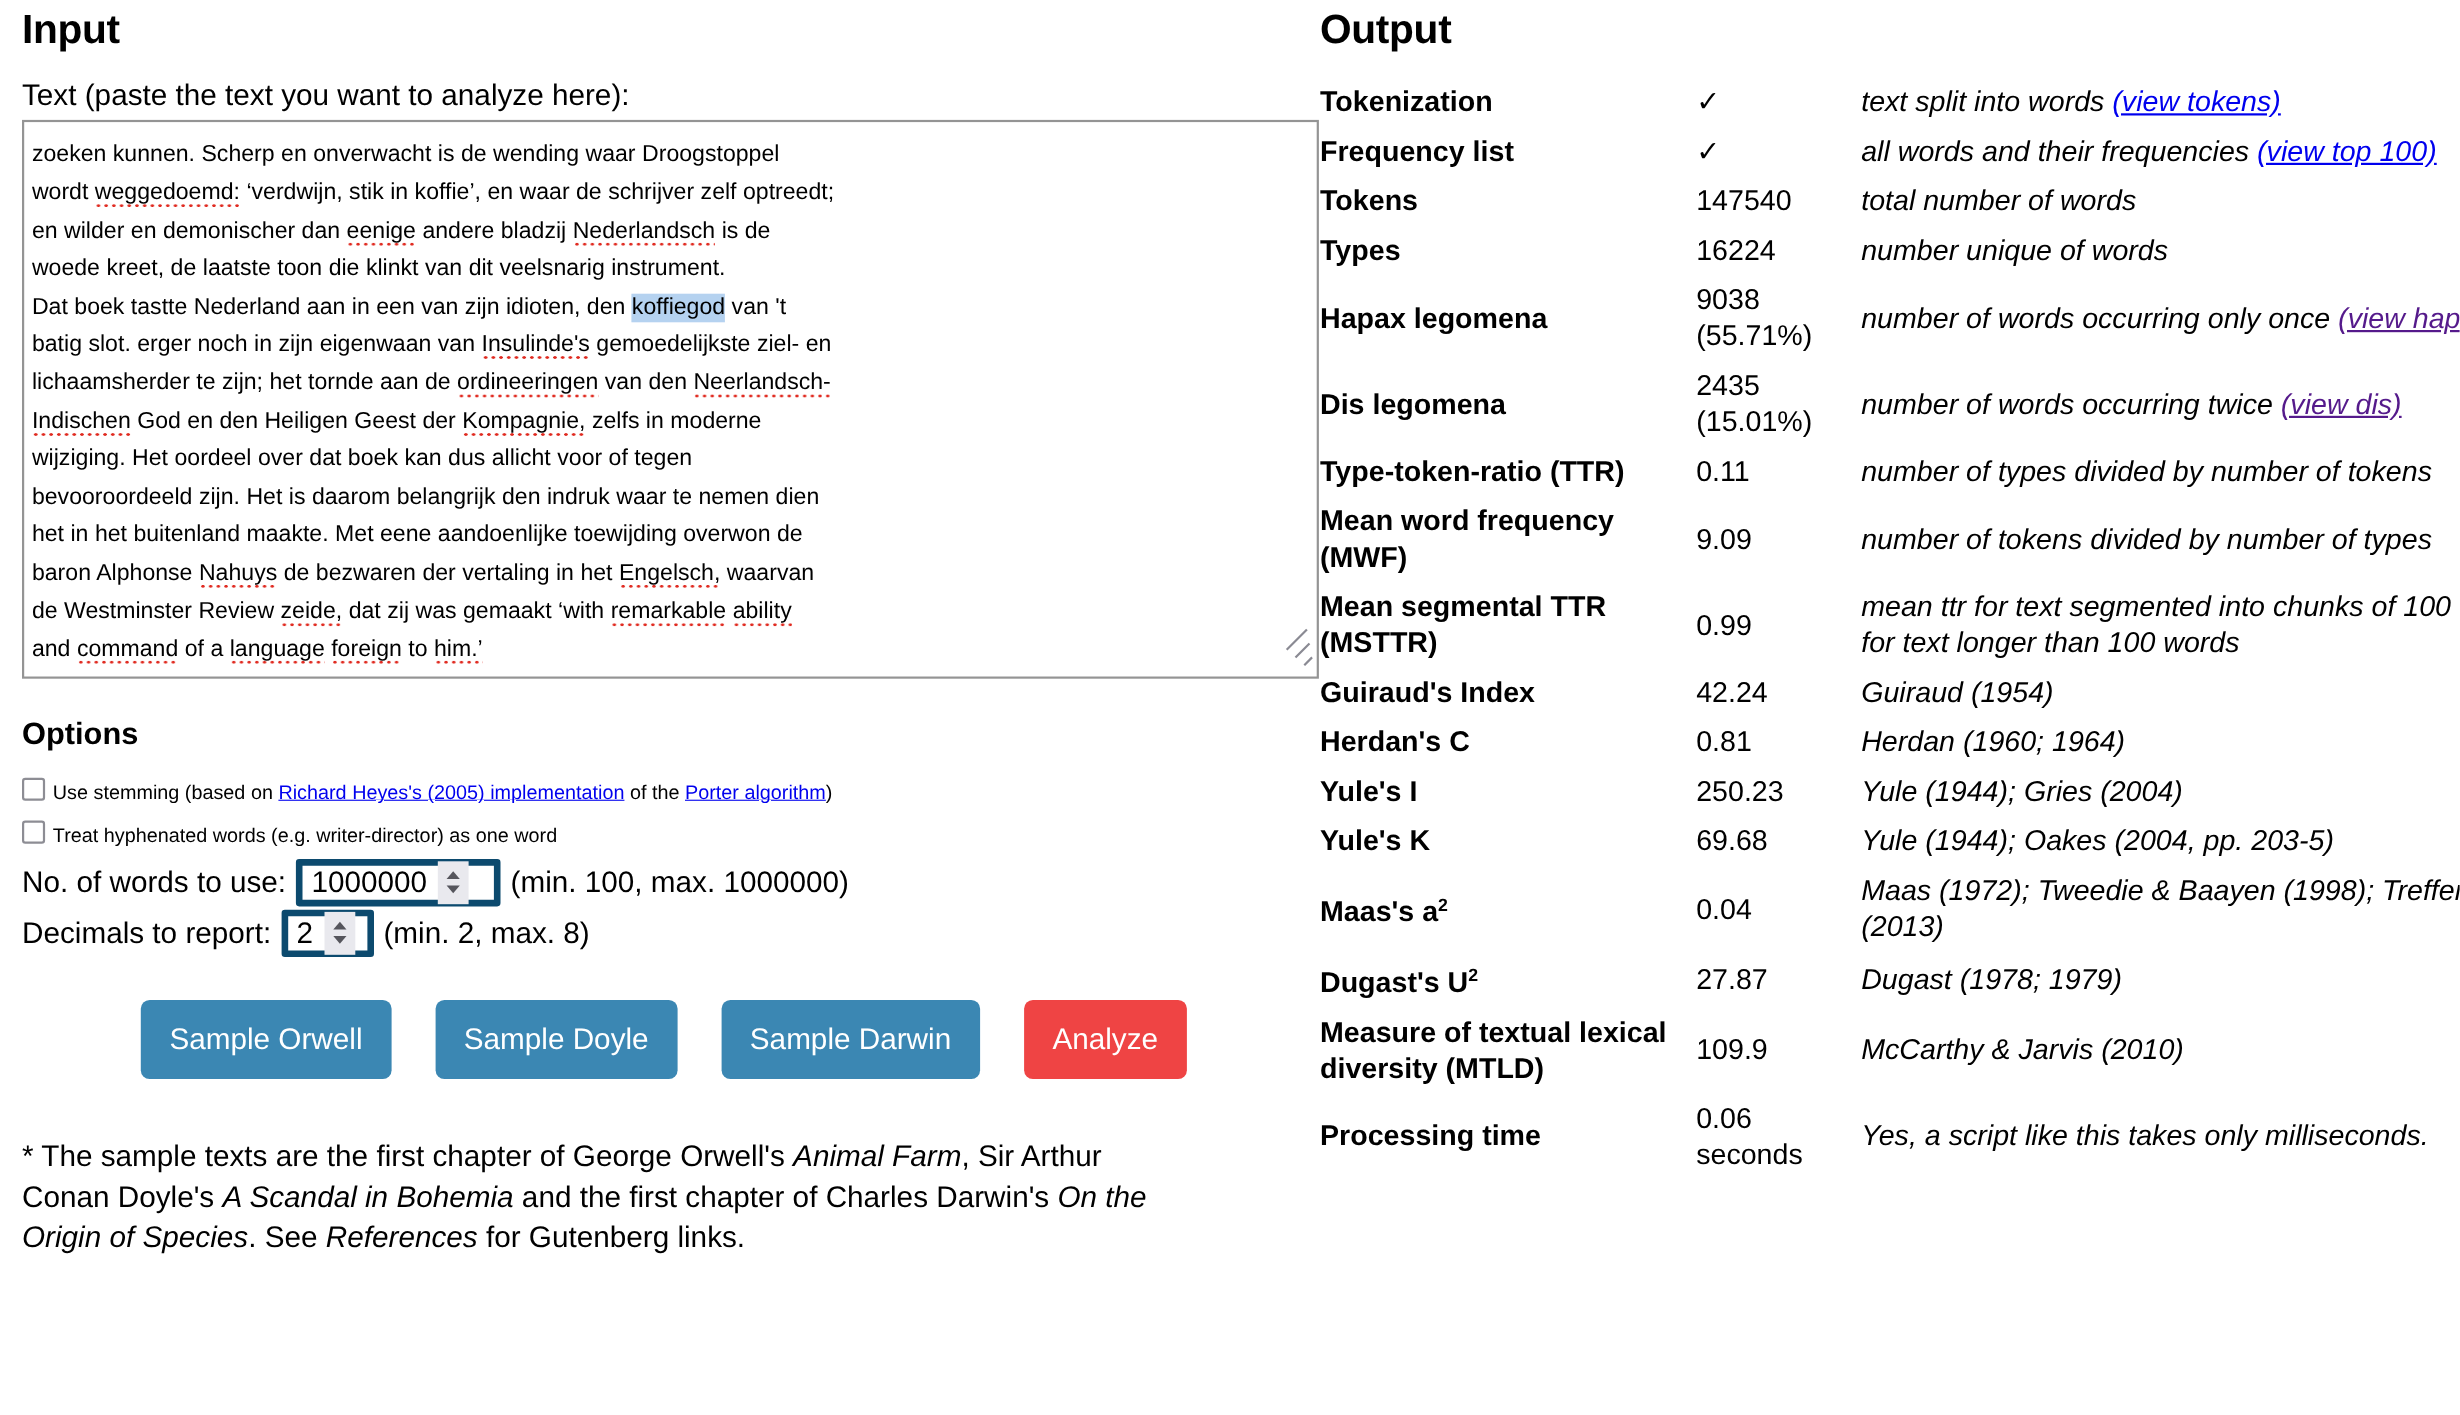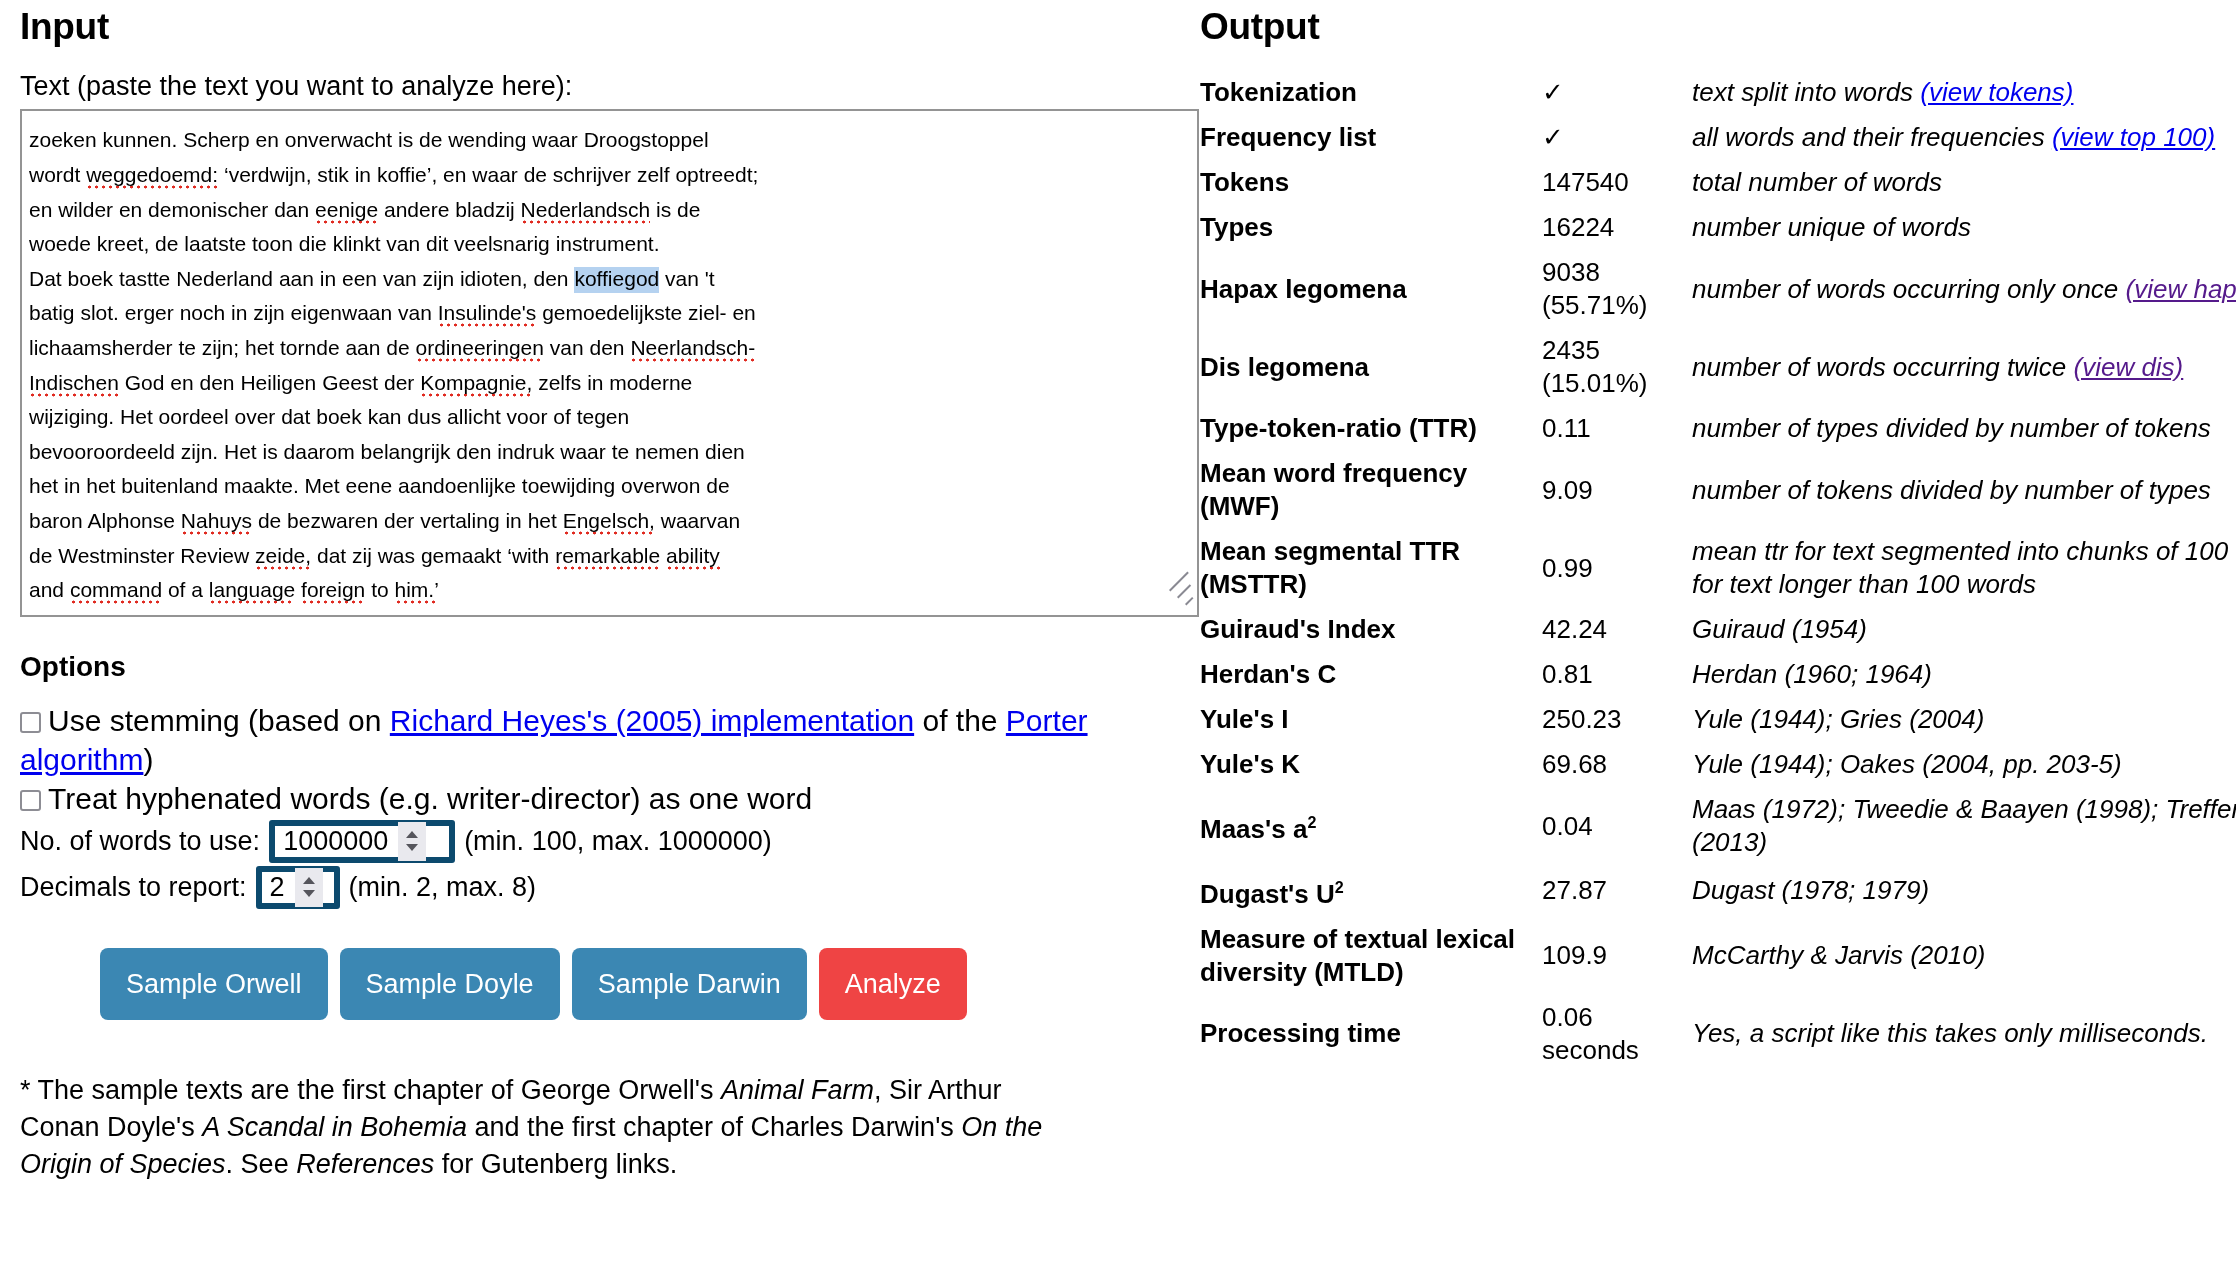--- a/index.html
+++ b/index.html
@@ -70,21 +70,21 @@
     transform-origin: 0 0;
     transform: rotate(-45deg);
     right: 0;
   }
   .opt-title {
     font-size: 28px;
     font-weight: bold;
     margin: 34px 0 18px 0;
   }
   .opt-row {
-    font-size: 30px;
+    font-size: 18px;
     line-height: 39px;
     display: block;
   }
   .cb {
     display: inline-block;
     width: 21px; height: 21px;
     border: 2px solid #8d8d94;
     border-radius: 3px;
     background: #fff;
     vertical-align: -2px;
@@ -142,20 +142,21 @@
     border: none;
     border-radius: 8px;
     color: #ffffff;
     font-size: 27px;
     font-family: "Liberation Sans", sans-serif;
     padding: 0 26px;
     height: 72px;
     line-height: 72px;
     cursor: pointer;
     white-space: nowrap;
+    margin-left: 28px;
   }
   .btn.blue  { background: #3b87b3; }
   .btn.green { background: #5fab57; }
 
   .footnote {
     margin-top: 52px;
     font-size: 27px;
     line-height: 37px;
     width: 1030px;
   }

